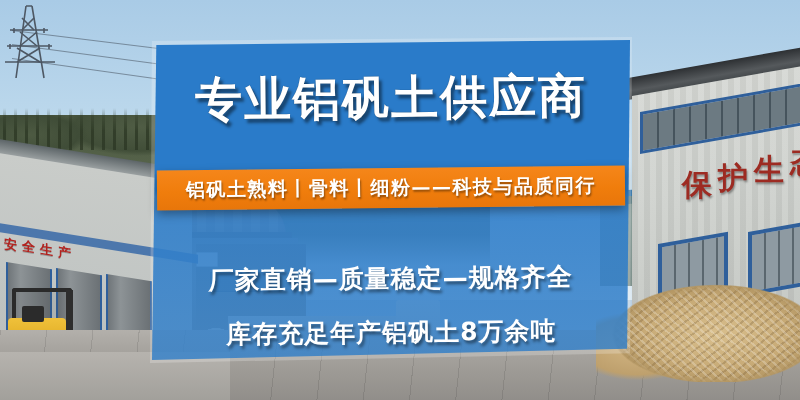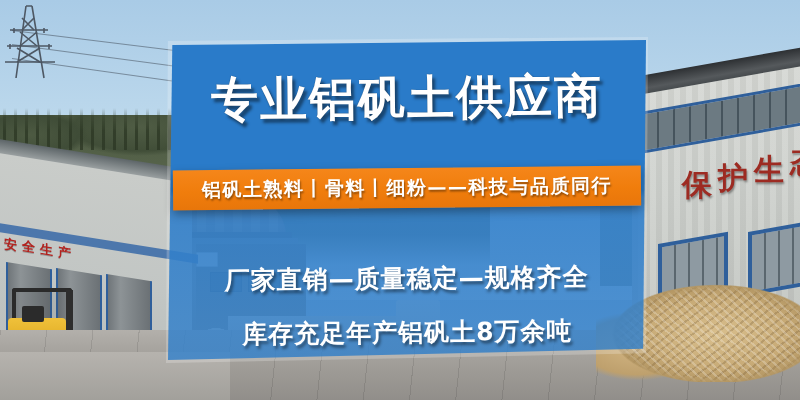--- a/index.html
+++ b/index.html
@@ -189,21 +189,21 @@
   .ground::after{
     content:"";position:absolute;inset:0;
     background:repeating-linear-gradient(96deg, rgba(0,0,0,.10) 0 1px, rgba(0,0,0,0) 1px 46px);
   }
   .ground-l{
     position:absolute;left:0;top:352px;width:230px;height:48px;
     background:linear-gradient(180deg,#b6b3ae,#a2a09b);
   }
 
   
-  .panel-wrap{position:absolute;left:16px;top:0;width:754px;height:400px;}
+  .panel-wrap{position:absolute;left:0;top:0;width:754px;height:400px;}
 
   .panel{
     position:absolute;left:152px;top:40px;width:478px;height:320px;
     background:linear-gradient(180deg,
         rgba(42,123,201,1) 0%,
         rgba(42,123,201,1) 47%,
         rgba(42,123,201,.88) 49%,
         rgba(45,124,199,.80) 100%);
     -webkit-clip-path:polygon(0.9% 1.6%, 100% 0%, 99.4% 96.5%, 0% 100%);
             clip-path:polygon(0.9% 1.6%, 100% 0%, 99.4% 96.5%, 0% 100%);

